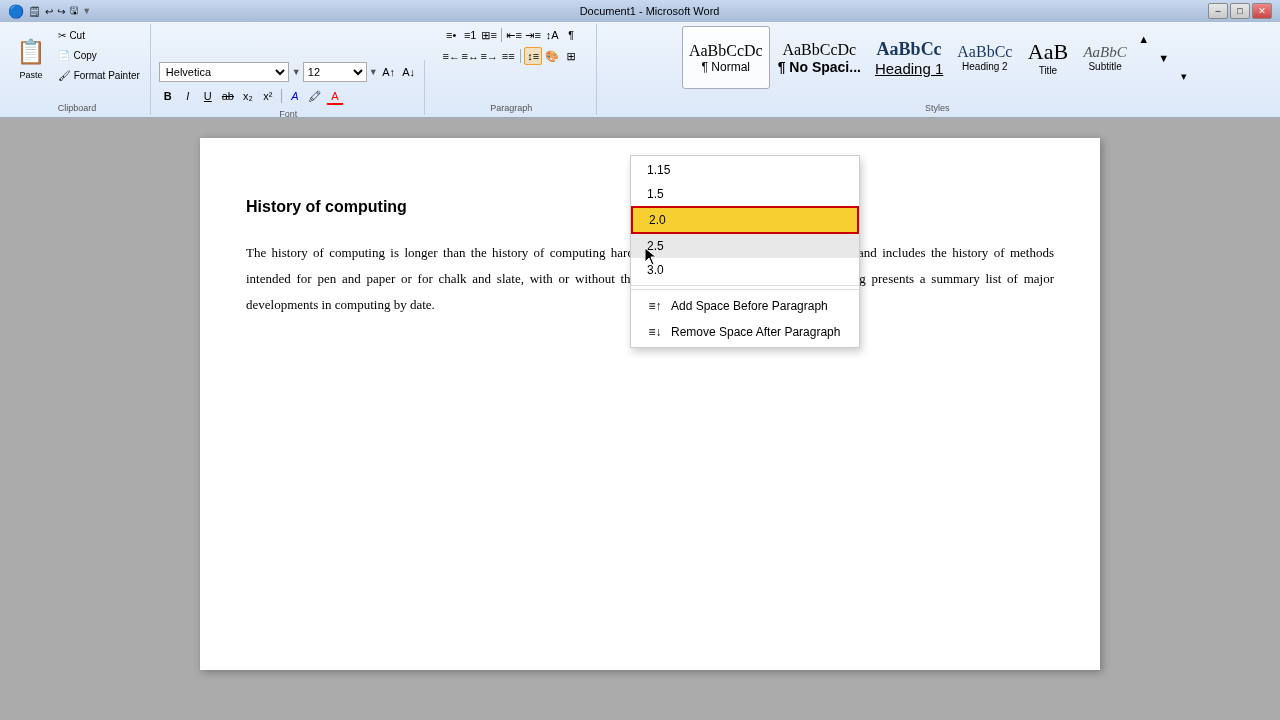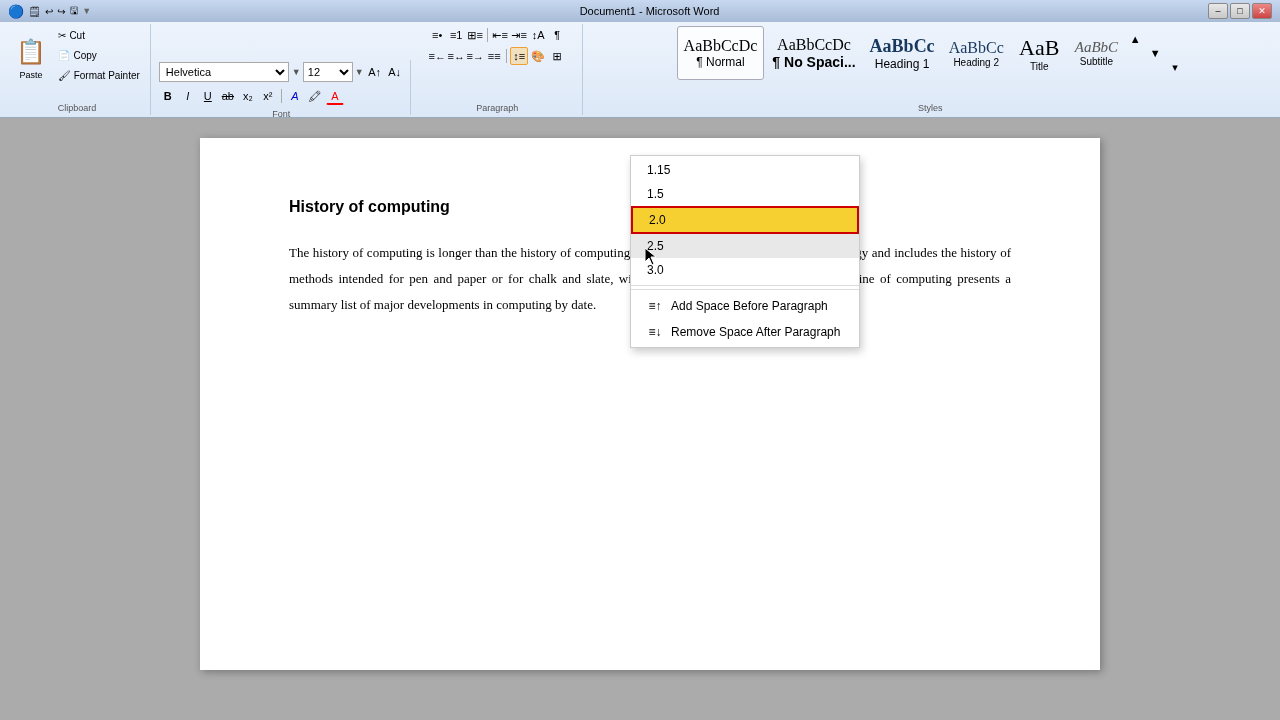--- a/index.html
+++ b/index.html
@@ -137,21 +137,21 @@
     .font-group { min-width: 200px; margin-top: 36px; }
     .font-row { display: flex; gap: 2px; align-items: center; margin-bottom: 2px; }
     .font-select {
       width: 130px; height: 20px;
       font-size: 11px;
       border: 1px solid #aaa;
       background: white;
       padding: 0 2px;
     }
     .font-size-select {
-      width: 50px; height: 20px;
+      width: 64px; height: 20px;
       font-size: 11px;
       border: 1px solid #aaa;
       background: white;
     }
     .format-btn {
       width: 18px; height: 18px;
       font-size: 11px;
       border: 1px solid transparent;
       background: transparent;
       cursor: pointer;
@@ -168,21 +168,21 @@
     
     .styles-group { flex: 1; min-width: 300px; }
     .style-item {
       display: flex;
       flex-direction: column;
       align-items: center;
       padding: 2px 6px;
       cursor: pointer;
       border-radius: 3px;
       min-width: 55px;
-      height: 54px;
+      height: 63px;
       justify-content: center;
     }
     .style-item.active { background: rgba(255,255,255,0.8); border: 1px solid #aab; }
 
     
     .doc-area {
       display: flex;
       flex: 1;
       overflow: hidden;
       background: #ababab;
@@ -199,21 +199,21 @@
       display: flex;
       justify-content: center;
       padding: 20px 20px;
     }
 
     .page {
       width: 900px;
       min-height: 500px;
       background: white;
       box-shadow: 2px 2px 8px rgba(0,0,0,0.3);
-      padding: 60px 89px;
+      padding: 60px 46px;
       position: relative;
     }
 
     .page-title {
       font-size: 16px;
       font-weight: bold;
       margin-bottom: 24px;
     }
 
     .page-body {
@@ -403,21 +403,21 @@
           <div class="style-item active">
             <span style="font-size:16px; font-family: serif;">AaBbCcDc</span>
             <span style="font-size:12px;">¶ Normal</span>
           </div>
           <div class="style-item">
             <span style="font-size:16px; font-family: serif;">AaBbCcDc</span>
             <span style="font-size:14px;font-weight:bold;">¶ No Spaci...</span>
           </div>
           <div class="style-item">
             <span style="font-size:18px; font-family:serif; color:#17375e; font-weight:bold;">AaBbCc</span>
-            <span style="font-size:12px;">Heading 1</span>
+            <span style="font-size:15px;text-decoration:underline;">Heading 1</span>
           </div>
           <div class="style-item">
             <span style="font-size:16px; font-family:serif; color:#17375e;">AaBbCc</span>
             <span style="font-size:10px;">Heading 2</span>
           </div>
           <div class="style-item">
             <span style="font-size:22px; font-family:serif; color:#000;">AaB</span>
             <span style="font-size:10px;">Title</span>
           </div>
           <div class="style-item">

